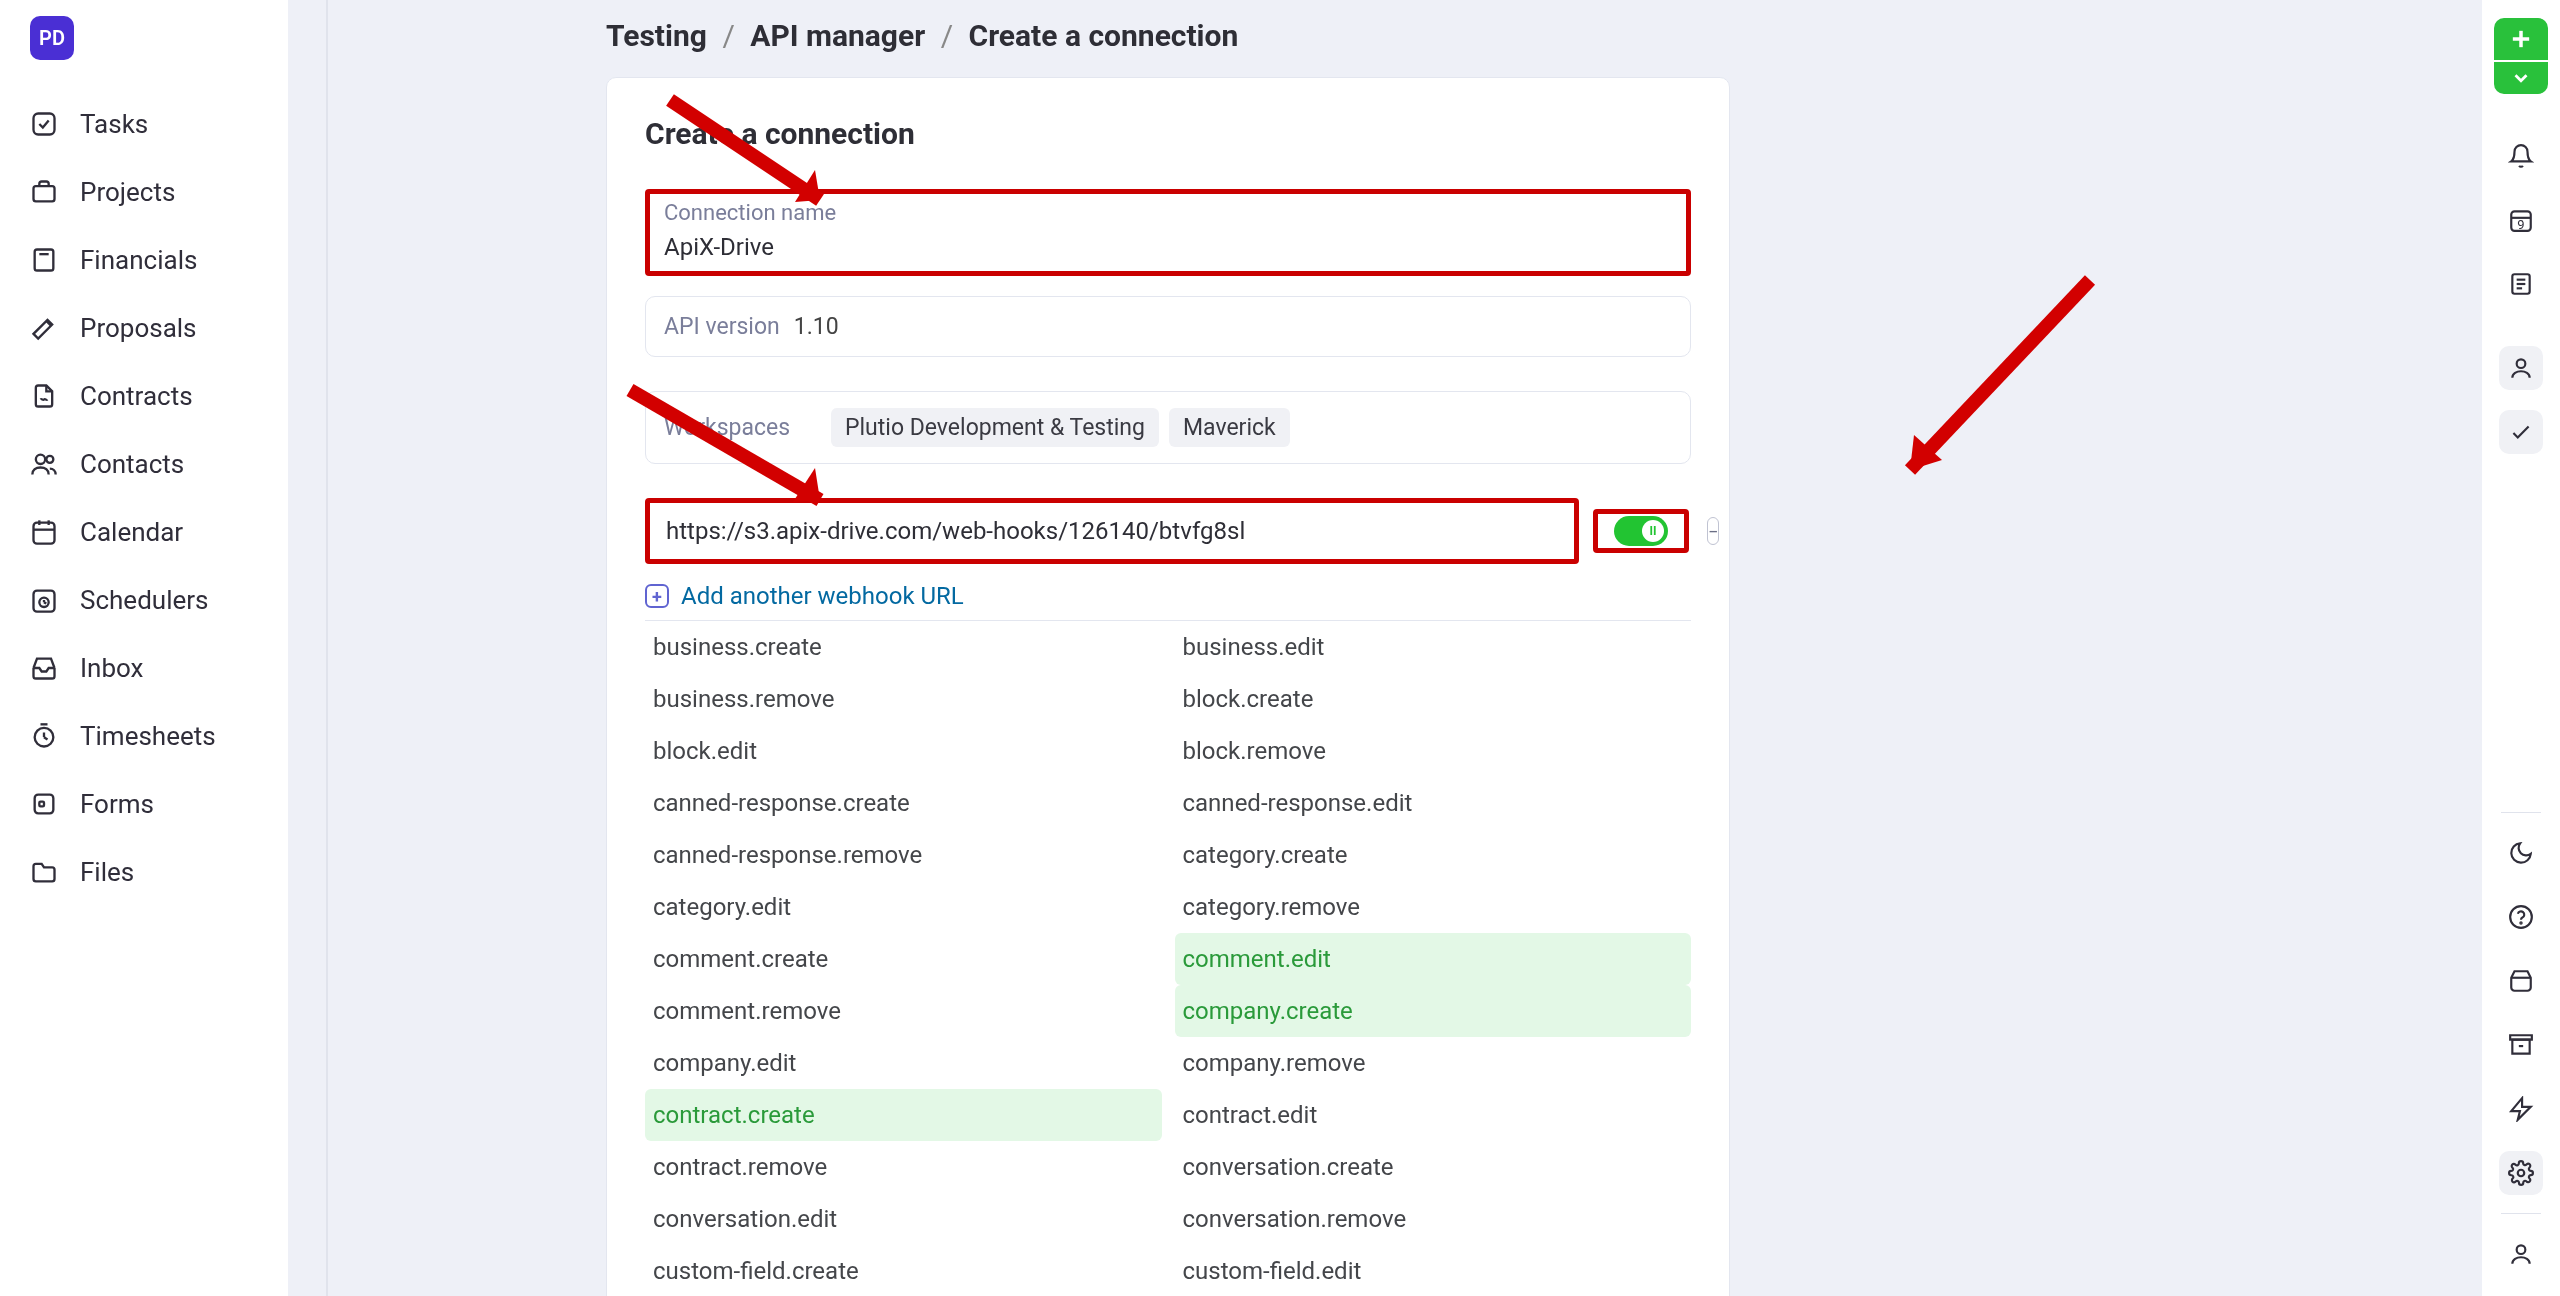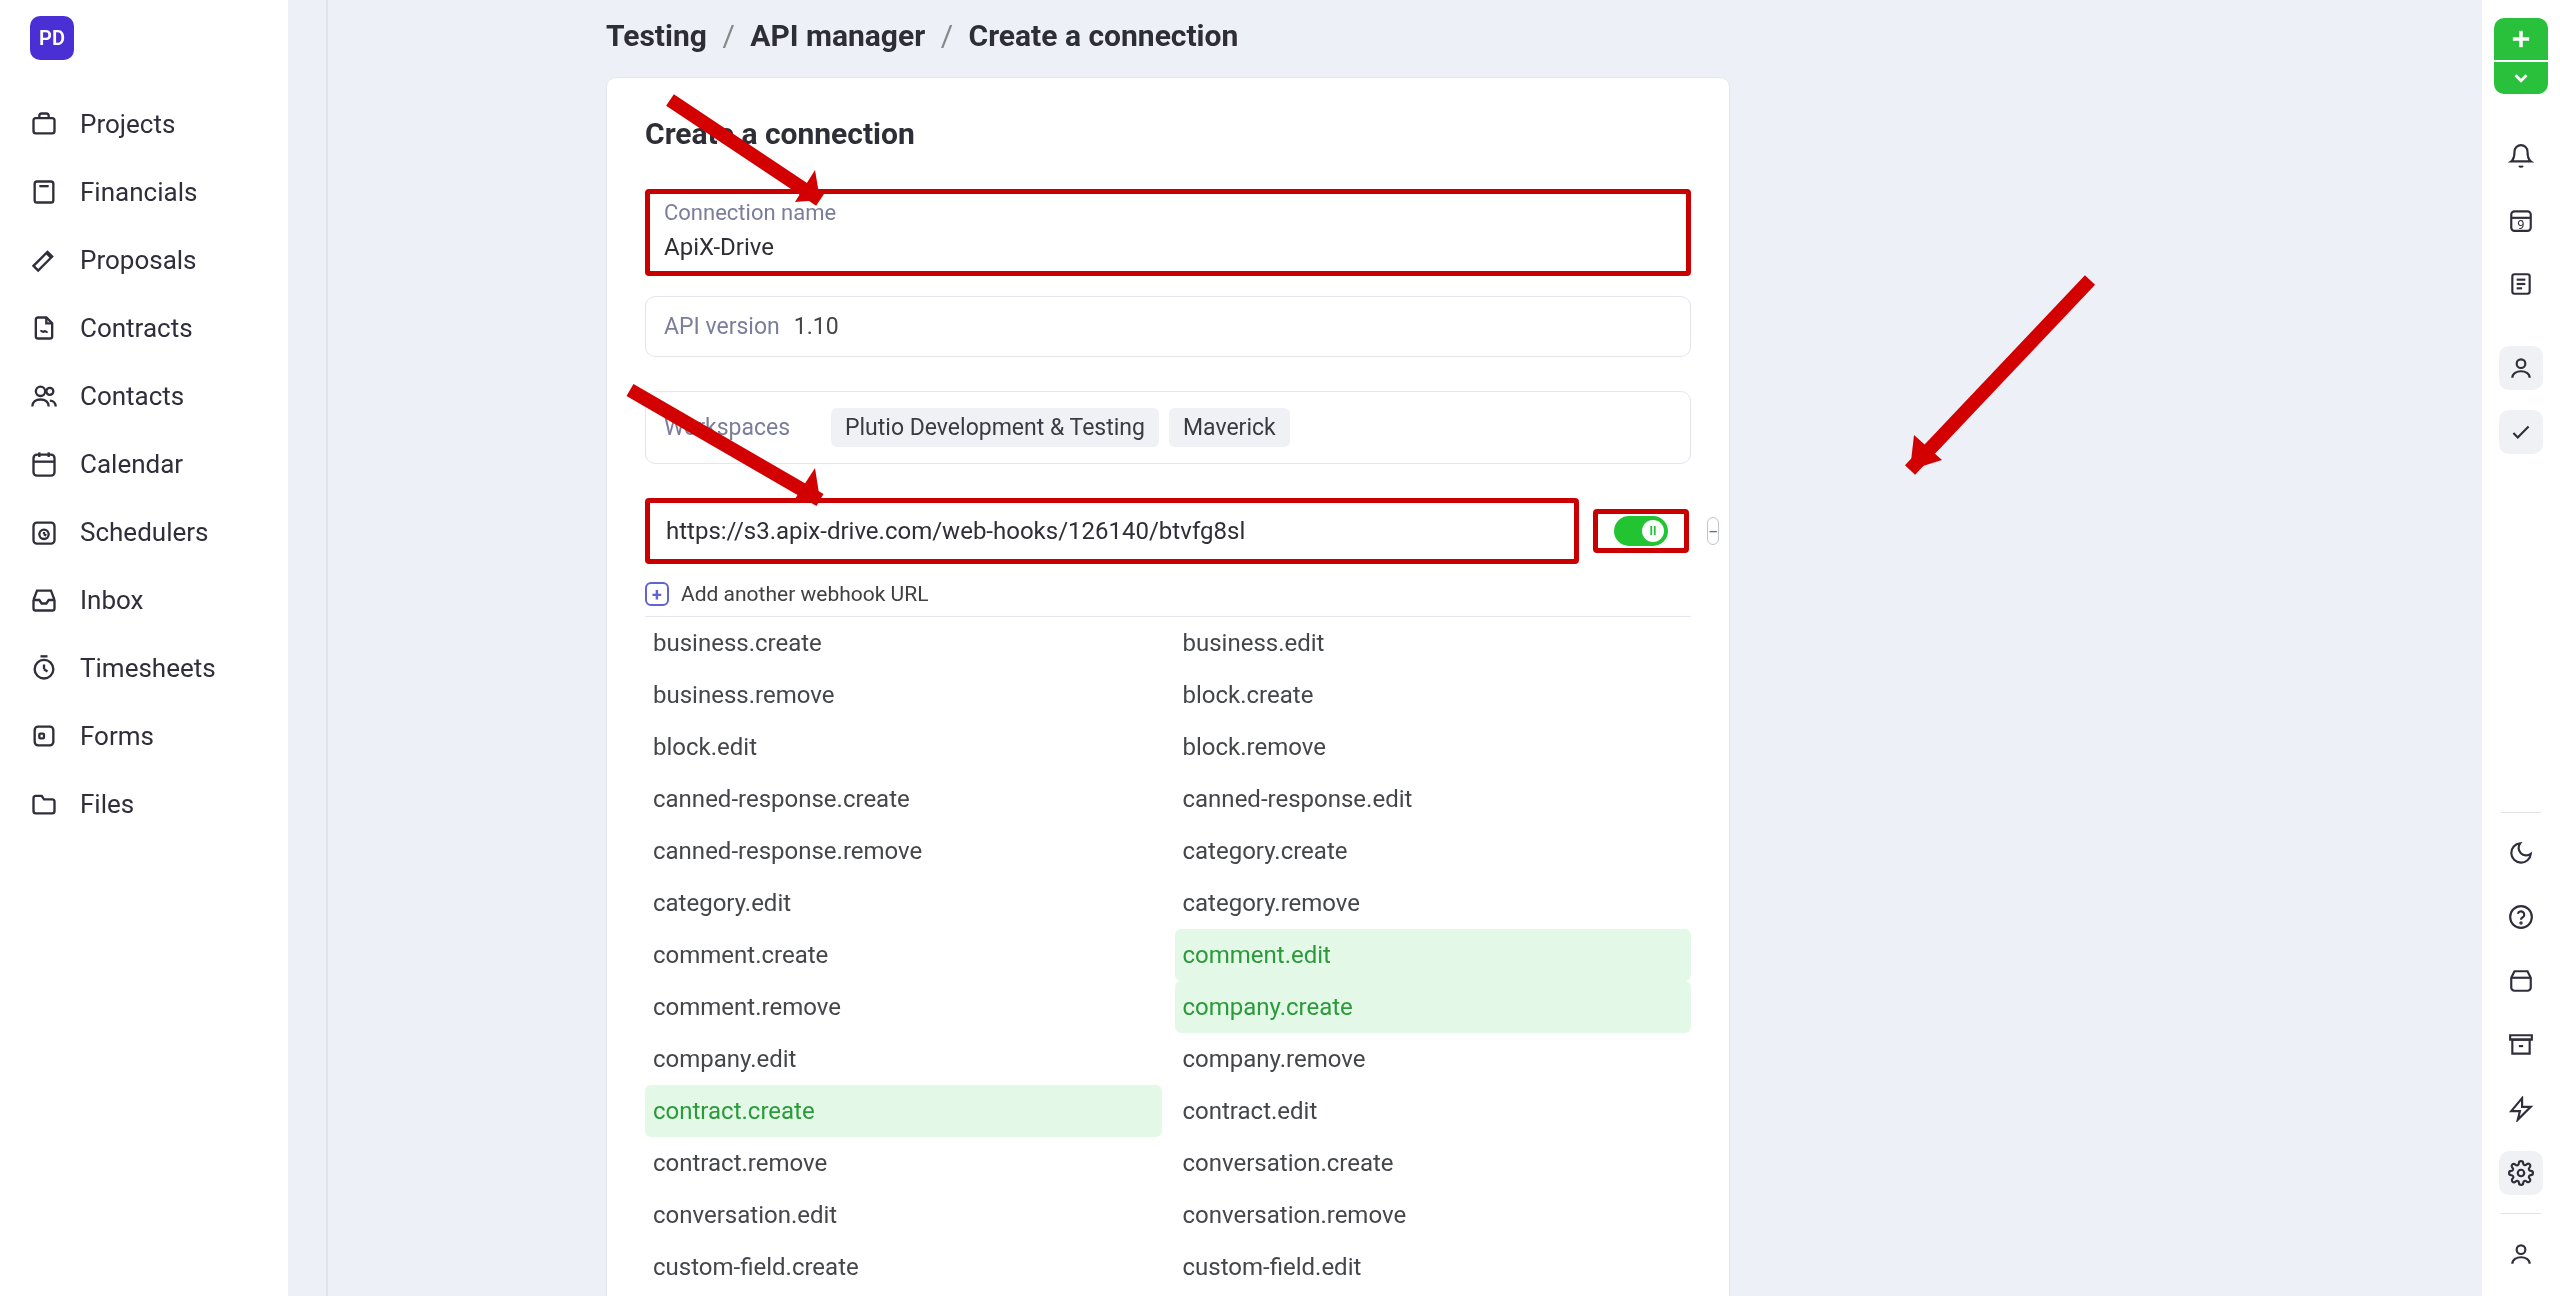--- a/index.html
+++ b/index.html
@@ -45,41 +45,48 @@
 
 .webhook-row { display:flex; align-items:center; gap:14px; margin-bottom:18px; }
 .webhook-input { flex:0 0 auto; width:934px; border:5px solid #ca0000; border-radius:4px; padding:14px 16px; font-size:24px; color:#2e2e36; }
 .toggle-wrap { border:5px solid #ca0000; border-radius:4px; padding:2px 16px; display:flex; align-items:center; }
 .toggle { width:54px; height:30px; background:#22c432; border-radius:16px; position:relative; }
 .toggle .knob { position:absolute; right:4px; top:4px; width:22px; height:22px; background:#fff; border-radius:50%; display:flex; align-items:center; justify-content:center; color:#22c432; font-size:12px; font-weight:700; }
 .remove-btn { width:28px; height:28px; border:1px solid #c0c3d2; border-radius:6px; display:flex; align-items:center; justify-content:center; color:#6a6e85; margin-left:4px; font-size:18px; }
 
 .add-link-row { display:flex; align-items:center; gap:12px; margin-bottom:10px; cursor:pointer; }
 .add-plus { width:24px; height:24px; border:2px solid #6064d1; border-radius:6px; display:flex; align-items:center; justify-content:center; color:#6064d1; font-size:18px; font-weight:700; }
-.add-text { font-size:21px; color:#404040; }
+.add-text { font-size:24px; color:#0369a1; }
 
 .events { display:grid; grid-template-columns:1fr 1fr; column-gap:13px; border-top:1px solid #e3e6ef; }
 .event-cell { padding:12px 8px; font-size:24px; color:#44464a; border-radius:6px; cursor:pointer; }
 .event-cell.selected { background:#e3f8e6; color:#2a9a3a; }
 
 
 .arrow { position:absolute; pointer-events:none; }
 .arrow svg { overflow:visible; }
 .arrow-line { stroke:#d20000; stroke-width:14; }
 .arrow-head { fill:#d20000; }
 
 
 .main-divider { position:absolute; left:0; top:0; width:2px; height:100%; background:#e0e3ec; }
 </style>
 </head>
 <body>
 
 <div class="sidebar">
   <div class="logo">PD</div>
   <div id="nav-list">
+      <div class="nav-item">
+        <span class="icon"><svg viewBox="0 0 24 24">
+            <rect x="3" y="3" width="18" height="18" rx="4"></rect>
+            <polyline points="8 12 11 15 16 9"></polyline>
+          </svg></span>
+        <span class="label">Tasks</span>
+      </div>
       <div class="nav-item">
         <span class="icon"><svg viewBox="0 0 24 24">
             <rect x="3" y="7" width="18" height="13" rx="2"></rect>
             <path d="M16 7V5a2 2 0 0 0-2-2h-4a2 2 0 0 0-2 2v2"></path>
           </svg></span>
         <span class="label">Projects</span>
       </div>
       <div class="nav-item">
         <span class="icon"><svg viewBox="0 0 24 24">
             <rect x="4" y="3" width="16" height="18" rx="2"></rect>

